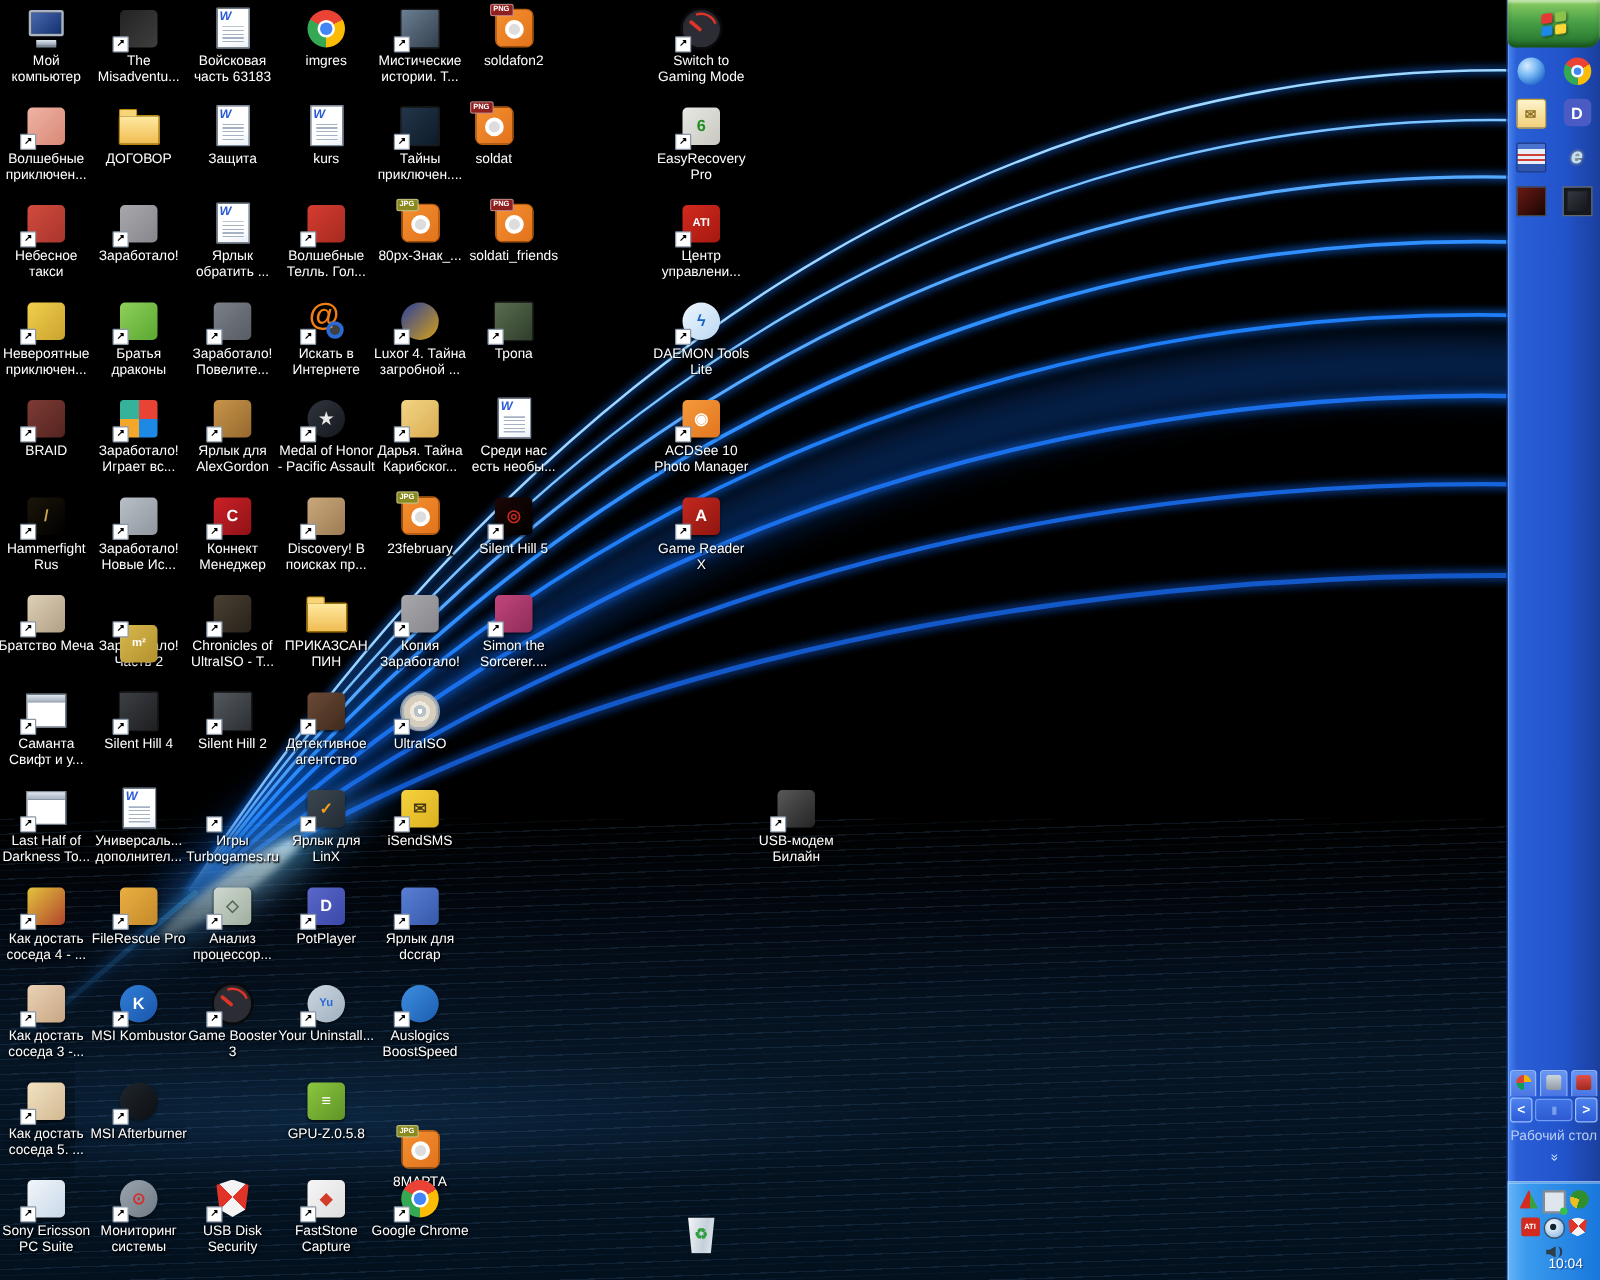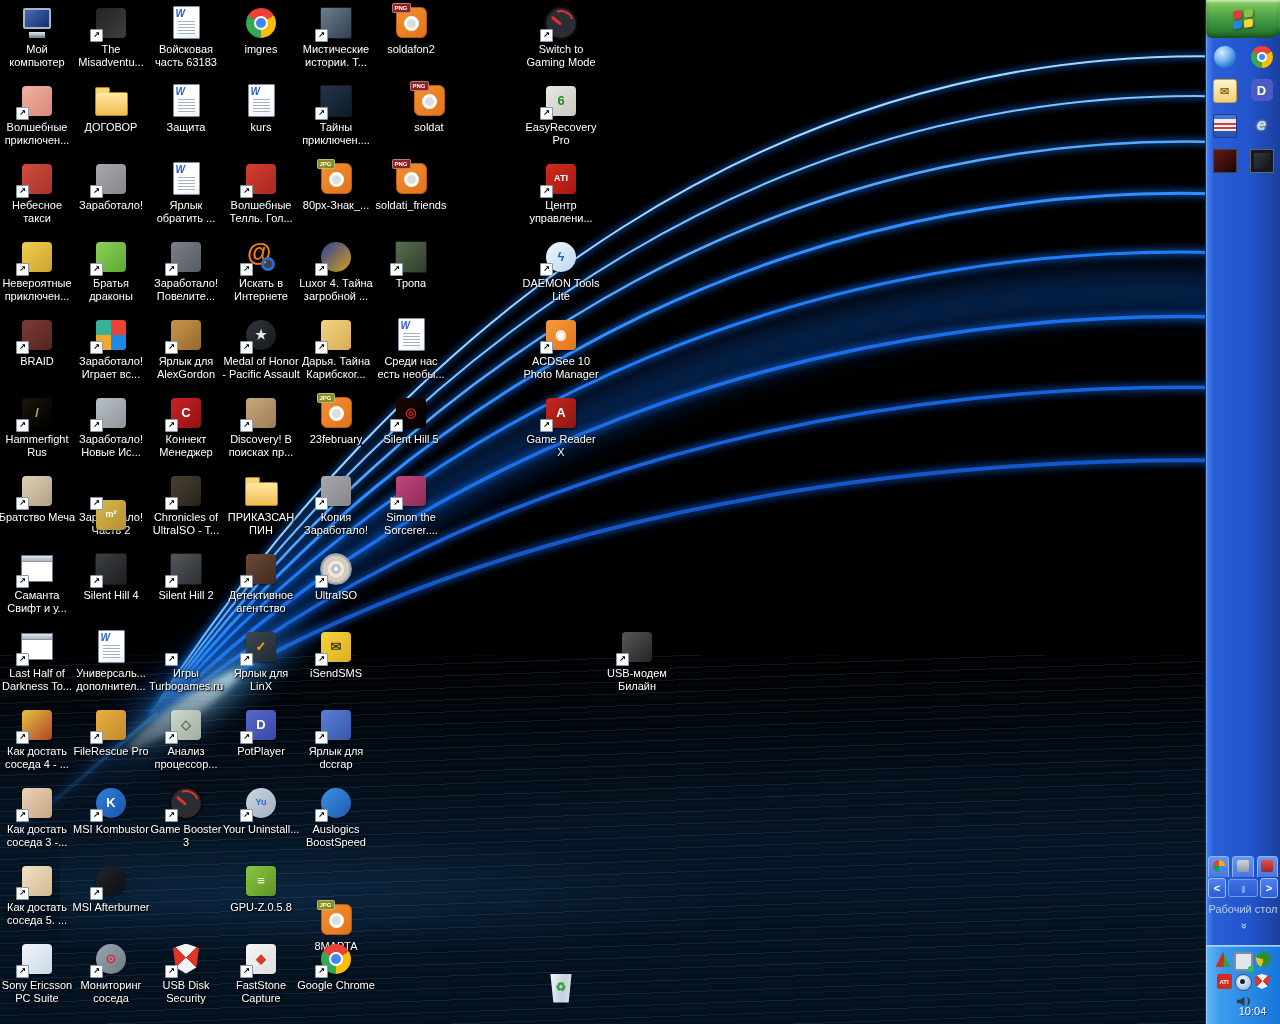--- a/index.html
+++ b/index.html
@@ -245,21 +245,21 @@
         </div>
         <div class="lbl">kurs</div>
       </div>
       <div class="dicon" title="Тайны прошлого...." style="left: 298px; top: 83px;">
         <div class="icwrap">
           <div class="ic img" style="background: linear-gradient(135deg, rgb(35, 54, 74), rgb(13, 27, 40));"></div>
           <span class="scb">↗</span>
         </div>
         <div class="lbl">Тайны приключен....</div>
       </div>
-      <div class="dicon" title="soldat" style="left: 391px; top: 83px;">
+      <div class="dicon" title="soldat" style="left: 357px; top: 83px;">
         <div class="icwrap">
           <div class="ic media">
             <span class="badge" style="background: rgb(142, 32, 32);">PNG</span>
             <span class="ring"></span>
           </div>
         </div>
         <div class="lbl">soldat</div>
       </div>
       <div class="dicon" title="EasyRecovery Pro" style="left: 523px; top: 83px;">
         <div class="icwrap">
@@ -735,21 +735,21 @@
         </div>
         <div class="lbl">Sony Ericsson PC Suite</div>
       </div>
       <div class="dicon" title="Мониторинг системы" style="left: 73px; top: 941px;">
         <div class="icwrap">
           <div class="ic circle" style="background: linear-gradient(135deg, rgb(154, 164, 174), rgb(111, 122, 132)); color: rgb(210, 48, 48);">
             <span class="gl">⊙</span>
           </div>
           <span class="scb">↗</span>
         </div>
-        <div class="lbl">Мониторинг соседа</div>
+        <div class="lbl">Мониторинг системы</div>
       </div>
       <div class="dicon" title="USB Disk Security" style="left: 148px; top: 941px;">
         <div class="icwrap">
           <div class="ic shield"></div>
           <span class="scb">↗</span>
         </div>
         <div class="lbl">USB Disk Security</div>
       </div>
       <div class="dicon" title="FastStone Capture" style="left: 223px; top: 941px;">
         <div class="icwrap">

